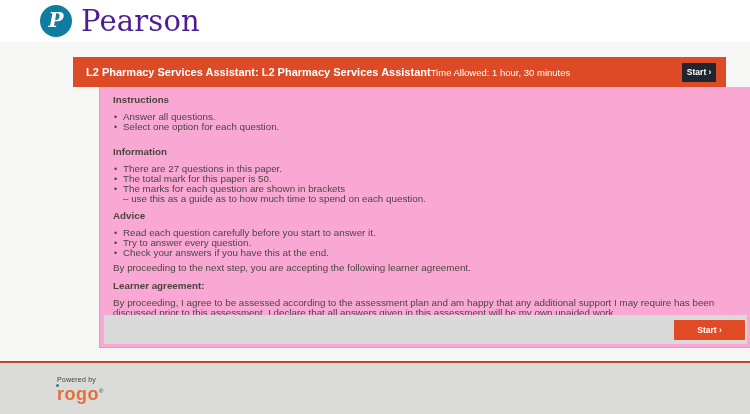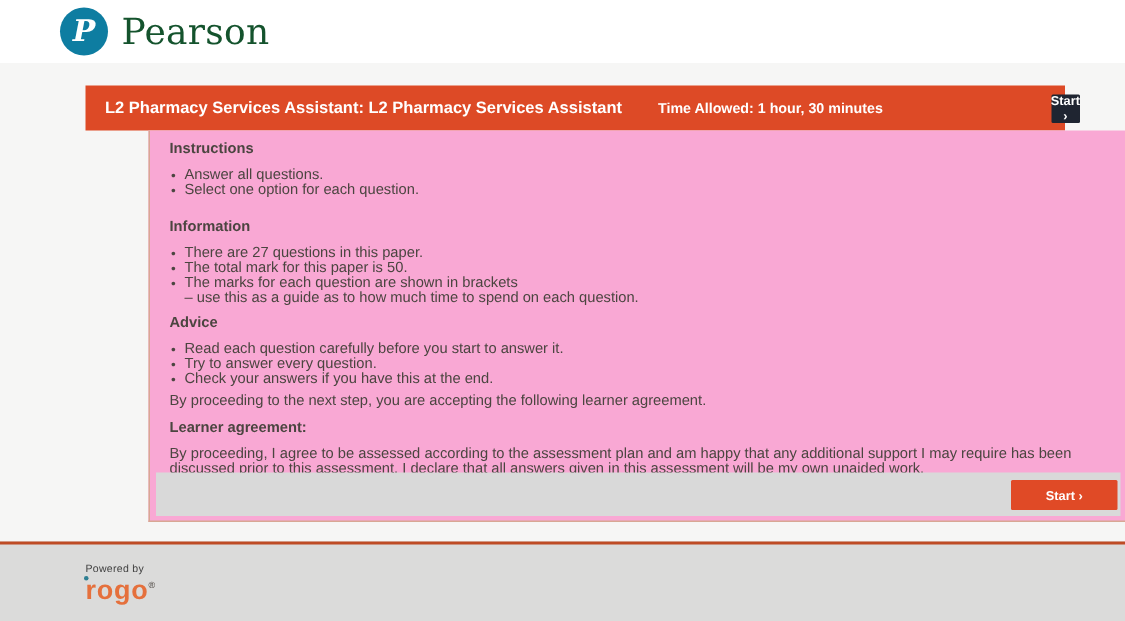--- a/index.html
+++ b/index.html
@@ -24,37 +24,37 @@
     width: 32px; height: 32px; border-radius: 50%;
     background: #0e7da1;
     color: #ffffff;
     display: flex; align-items: center; justify-content: center;
     font-family: "DejaVu Serif", serif;
     font-size: 20px; font-weight: bold; font-style: italic;
     padding-bottom: 2px;
   }
   .pearson-word {
     font-family: "DejaVu Serif", "Liberation Serif", serif;
-    font-size: 24px; color: #14532d; letter-spacing: 0.2px;
+    font-size: 29px; color: #4c1d95; letter-spacing: 0.2px;
   }
 
   
   .assess-header {
-    position: absolute; left: 57px; top: 57px; width: 653px; height: 30px;
+    position: absolute; left: 73px; top: 57px; width: 653px; height: 30px;
     background: #dd4a26;
     display: flex; align-items: center;
     padding: 0 10px 0 13px;
   }
   .assess-title {
     color: #ffffff; font-weight: bold; font-size: 11px;
     flex: 1 1 auto; white-space: nowrap;
   }
   .assess-time {
-    color: #ffffff; font-weight: 700; font-size: 9.5px;
-    white-space: nowrap; margin-right: 112px; margin-left: 24px;
+    color: #ffffff; font-weight: 400; font-size: 9.5px;
+    white-space: nowrap; margin-right: 112px;
   }
   .btn-start-dark {
     background: #1f2531; color: #ffffff;
     border: none; cursor: pointer;
     font-family: "Liberation Sans", sans-serif;
     font-weight: bold; font-size: 8.5px;
     width: 55px; height: 19px;
     display: flex; align-items: center; justify-content: center;
     border-radius: 1px;
   }

